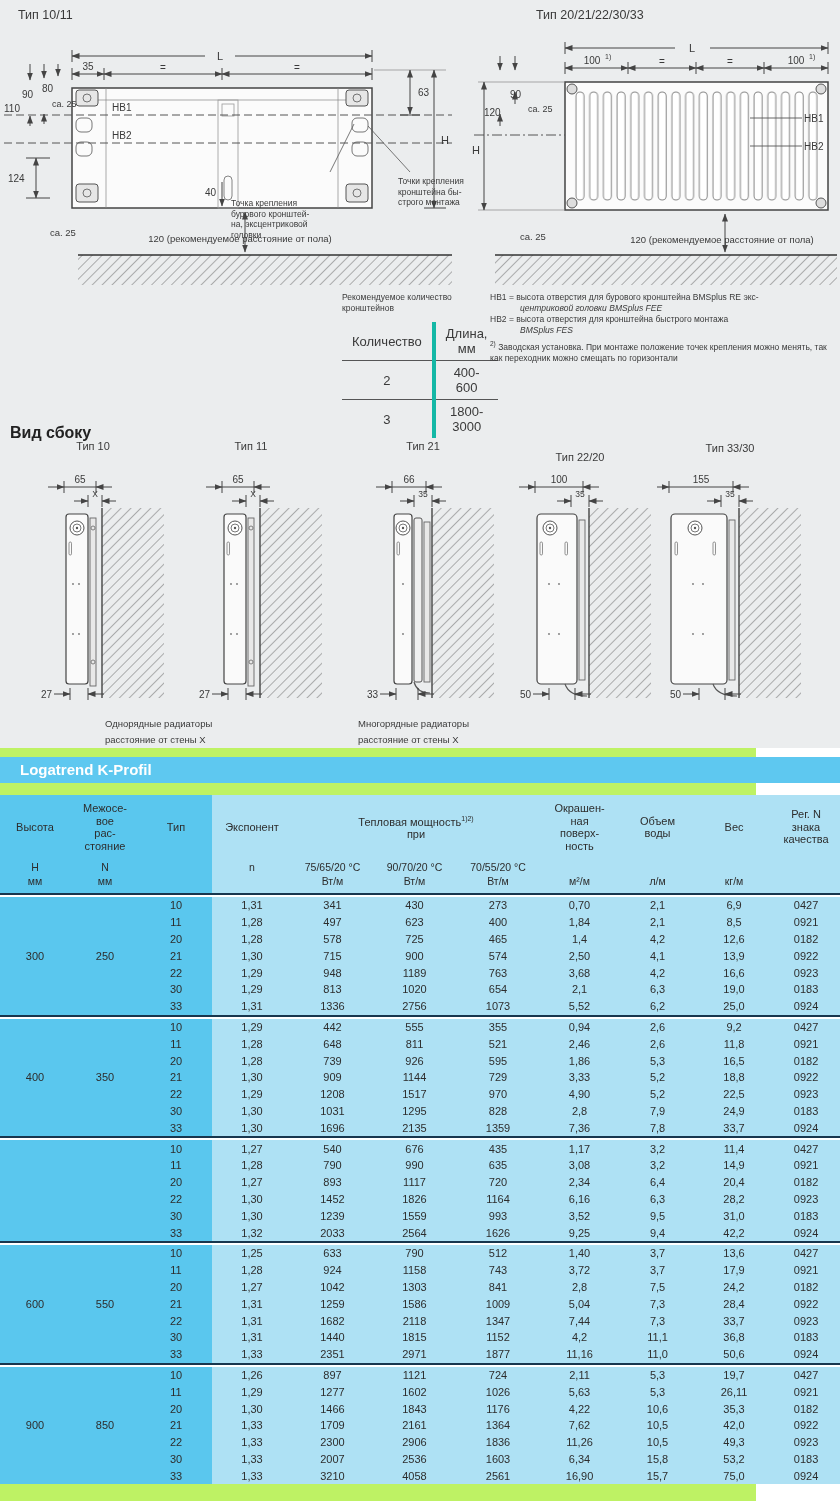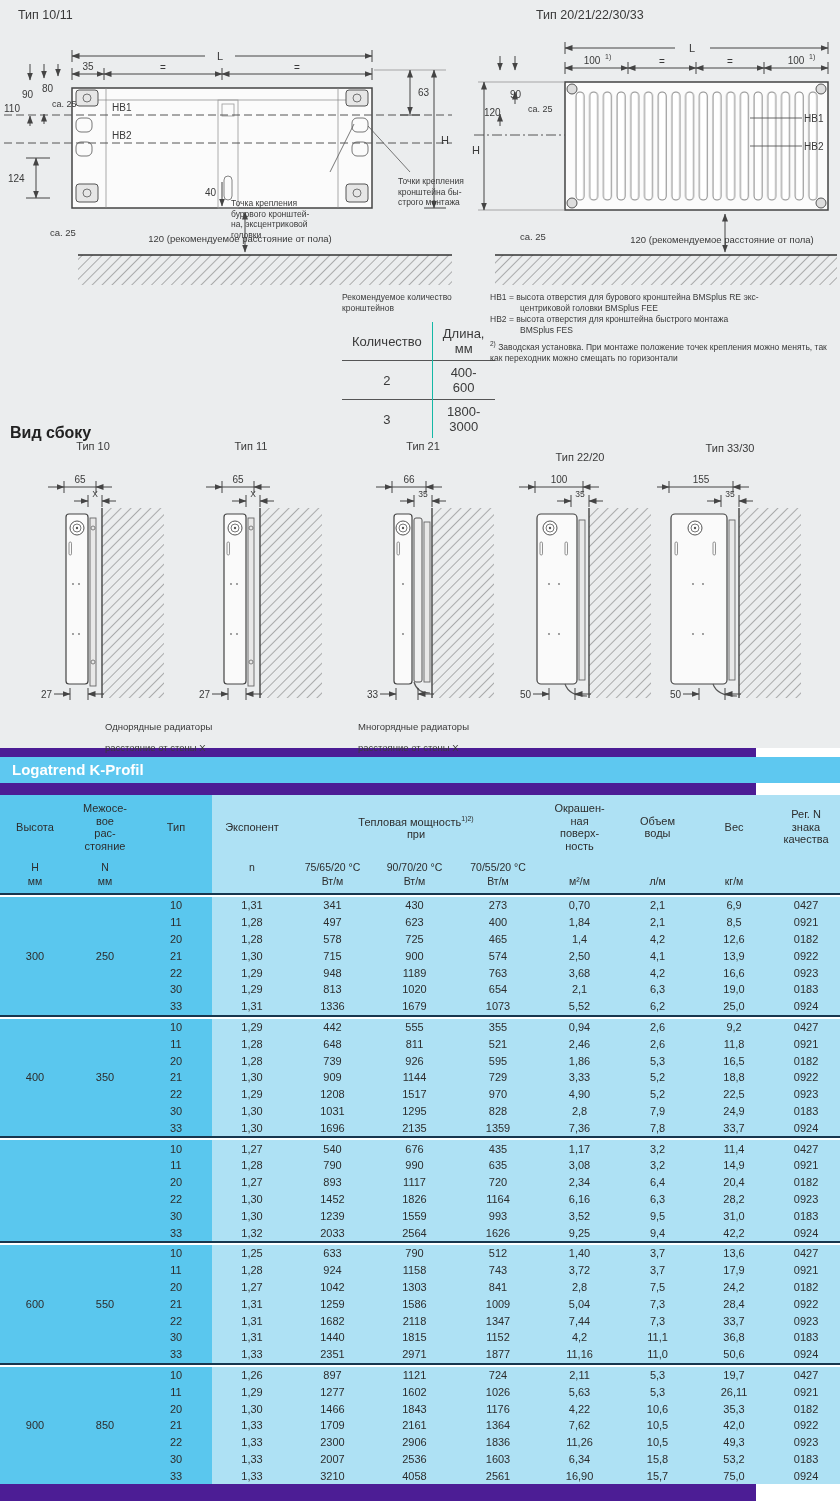--- a/index.html
+++ b/index.html
@@ -1,42 +1,42 @@
 <!DOCTYPE html>
 <html><head>
 <meta charset="utf-8">
 <style>
   html,body{margin:0;padding:0;}
   body{width:840px;height:1501px;overflow:hidden;background:#fff;
        font-family:"Liberation Sans","DejaVu Sans",sans-serif;color:#2d2d2d;}
-  .page{position:relative;width:756px;height:1501px;background:#4c1d95;}
+  .page{position:relative;width:756px;height:1501px;background:#bef264;}
   
   .panel{position:absolute;left:0;top:0;width:840px;height:748px;background:#ebedee;}
   .abs{position:absolute;}
   .dtitle{font-size:12.5px;color:#3a3a3a;}
   .note{font-size:8.5px;line-height:10.5px;color:#3a3a3a;white-space:pre-line;}
   .legend{font-size:8.5px;line-height:11px;color:#3a3a3a;}
-  .legend .ind{padding-left:30px;}
+  .legend .ind{padding-left:30px;font-style:italic;}
   .fnote{font-size:8.5px;line-height:11px;color:#3a3a3a;margin-top:2px;}
   .fnote sup{font-size:6.5px;}
   svg text{fill:#3a3a3a;font-family:"Liberation Sans","DejaVu Sans",sans-serif;}
   .dim{stroke:#444;stroke-width:1;}
   .thin{stroke:#888;stroke-width:0.7;}
   .body-line{stroke:#444;stroke-width:1.5;fill:#fbfbfb;}
   
   .btable{border-collapse:collapse;font-size:13px;color:#3a3a3a;margin-top:8px;}
   .btable td{padding:4px 10px;text-align:center;}
-  .btable td.r{border-left:1px solid #14b8a6;}
+  .btable td.r{border-left:4px solid #14b8a6;}
   .btable tr.data td{border-top:1px solid #555;}
   .svtitle{font-size:11px;color:#3a3a3a;text-align:center;width:150px;}
-  .svcap{font-size:9.5px;line-height:21px;color:#3a3a3a;white-space:pre-line;}
+  .svcap{font-size:9.5px;line-height:16px;color:#3a3a3a;white-space:pre-line;}
   .secttitle{font-size:16px;font-weight:bold;color:#222;}
   
   .banner{position:absolute;left:0;top:757px;width:840px;height:26px;background:#5ec8f0;}
-  .banner span{display:block;padding-left:12px;line-height:26px;color:#fff;font-weight:bold;font-size:15px;}
+  .banner span{display:block;padding-left:20px;line-height:26px;color:#fff;font-weight:bold;font-size:15px;}
   
   .spec{position:absolute;left:0;top:795px;border-collapse:collapse;table-layout:fixed;width:840px;font-size:11px;}
   .spec td{text-align:center;vertical-align:middle;padding:0;overflow:hidden;}
   .spec .dk{background:#5ac7ee;}
   .spec .lt{background:#aee1f4;}
   .spec .h1{height:64px;line-height:12.5px;}
   .spec .ml{white-space:pre-line;}
   .spec .h2 td{height:16px;font-size:10.5px;}
   .spec .h3 td{height:18px;font-size:10.5px;vertical-align:top;}
   .spec tbody.grp td{height:16.8px;}
@@ -577,21 +577,21 @@
           <td class="lt">6,3</td>
           <td class="lt">19,0</td>
           <td class="lt">0183</td>
         </tr>
         <tr>
           <td class="dk"></td>
           <td class="dk"></td>
           <td class="dk">33</td>
           <td class="lt">1,31</td>
           <td class="lt">1336</td>
-          <td class="lt">1679</td>
+          <td class="lt">2756</td>
           <td class="lt">1073</td>
           <td class="lt">5,52</td>
           <td class="lt">6,2</td>
           <td class="lt">25,0</td>
           <td class="lt">0924</td>
         </tr>
       </tbody>
       <tbody class="sep">
         <tr>
           <td colspan="11"></td>

